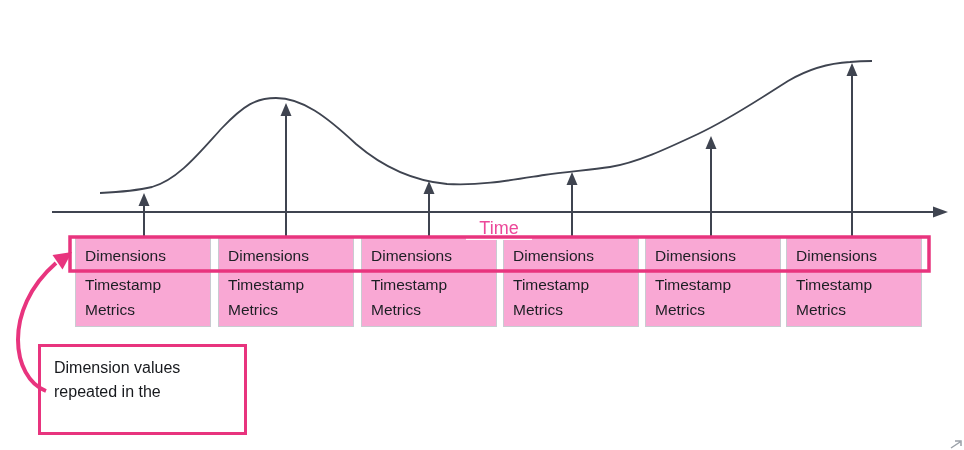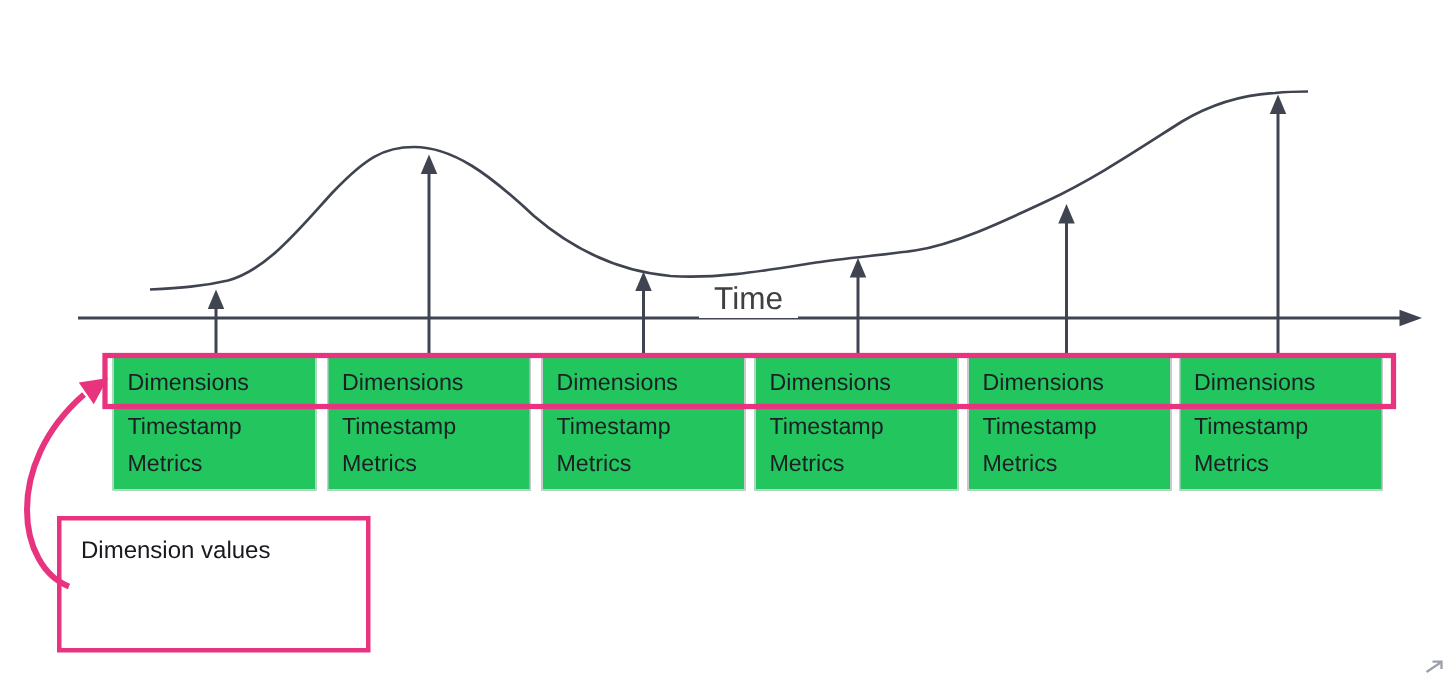--- a/index.html
+++ b/index.html
@@ -20,30 +20,30 @@
   .axis-head{fill:var(--line);}
   .up-arrow-shaft{stroke:var(--line);stroke-width:2;}
   .up-arrow-head{fill:var(--line);}
   .hl-rect{fill:none;stroke:var(--accent);stroke-width:3.5;}
   .callout-arrow-path{fill:none;stroke:var(--accent);stroke-width:4;}
   .callout-arrow-head{fill:var(--accent);}
   .corner-mark{stroke:#9aa0a8;stroke-width:1.5;fill:none;}
 
   
   .time-label{
-    position:absolute;left:466px;top:188px;width:66px;height:24px;
+    position:absolute;left:466px;top:216px;width:66px;height:24px;
     background:#ffffff;display:flex;align-items:center;justify-content:center;
-    font-size:21px;color:#404040;z-index:3;
+    font-size:18px;color:#ec4899;z-index:3;
   }
 
   
   .boxes{position:absolute;left:0;top:237px;z-index:2;}
   .record-box{
     position:absolute;top:0;width:136px;height:90px;
-    background:#22c55e;border:1.5px solid var(--box-border);
+    background:#f9a8d4;border:1.5px solid var(--box-border);
     font-size:15.5px;line-height:25px;color:var(--text);
   }
   .record-box .dim-row{height:34px;display:flex;align-items:center;padding-left:9px;}
   .record-box .plain-row{padding-left:9px;line-height:25px;}
 
   
   .callout{
     position:absolute;left:38px;top:344px;width:209px;height:91px;
     background:#ffffff;border:3.5px solid var(--accent);
     padding:9px 10px 0 13px;font-size:16px;line-height:24px;color:#17191d;z-index:2;
@@ -131,20 +131,21 @@
     </div>
     <div class="record-box" style="left:786px">
       <div class="dim-row">Dimensions</div>
       <div class="plain-row">Timestamp</div>
       <div class="plain-row">Metrics</div>
     </div>
   </div>
 
   <div class="callout">
     <div>Dimension values</div>
+    <div>repeated in the</div>
   </div>
 
   <svg class="layer accents" viewBox="0 0 964 450">
 
     <rect class="hl-rect" x="70" y="237" width="859" height="34"></rect>
 
     <path class="callout-arrow-path" d="M 46 391 C 12 378, 2 310, 56 263"></path>
     <polygon class="callout-arrow-head" points="72,252 62.5,269.5 52.5,255"></polygon>
 
     <path class="corner-mark" d="M 951 448 L 960 442 M 955 441 L 961 441 L 961 446"></path>

